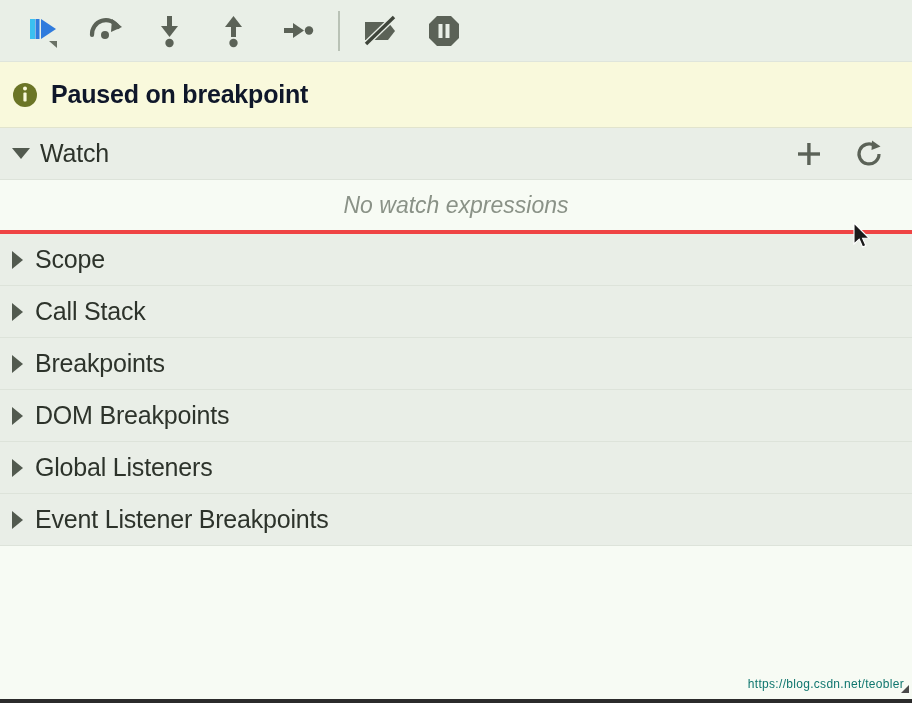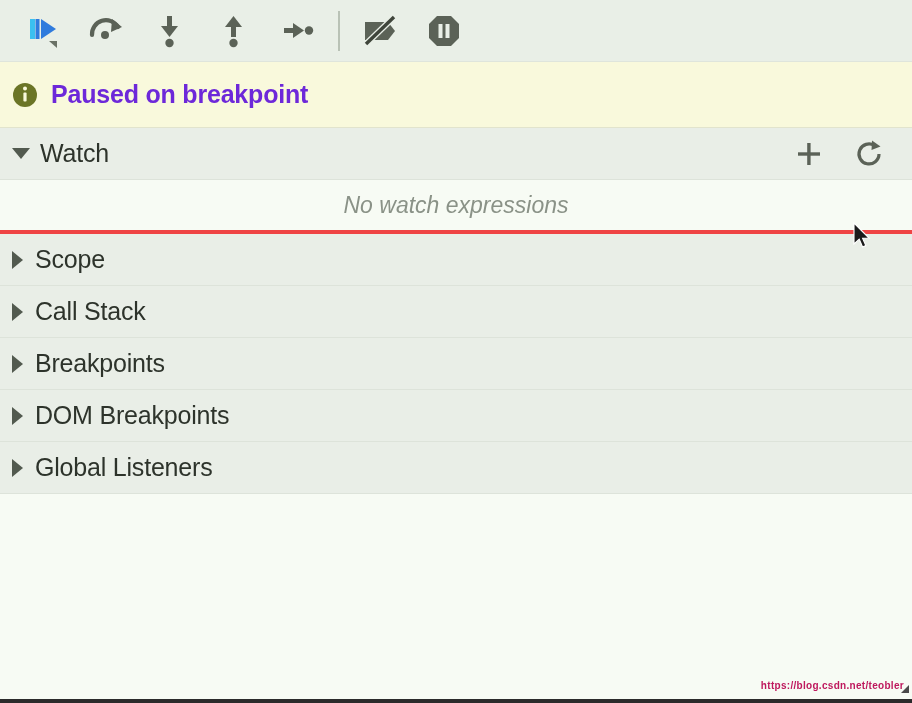--- a/index.html
+++ b/index.html
@@ -56,21 +56,21 @@
     display: flex;
     align-items: center;
     padding-left: 12px;
     gap: 13px;
     border-bottom: 1px solid #e2e4cd;
   }
   .banner-icon { flex: 0 0 auto; display: block; }
   .banner-text {
     font-size: 25px;
     font-weight: bold;
-    color: #6d28d9;
+    color: #0f172a;
     letter-spacing: -0.2px;
   }
 
   
   .watch-header {
     height: 52px;
     background: #e9eee7;
     display: flex;
     align-items: center;
     padding-left: 12px;
@@ -148,25 +148,24 @@
     left: 852px;
     top: 222px;
     pointer-events: none;
   }
 
   
   .watermark {
     position: absolute;
     right: 8px;
     bottom: 8px;
-    font-size: 10px;
-    color: #be185d;
+    font-size: 12px;
+    color: #0f766e;
     letter-spacing: 0.3px;
     user-select: none;
-    font-weight: bold;
   }
 
   
   .grip {
     position: absolute;
     right: 2px;
     bottom: 5px;
     width: 12px;
     height: 10px;
   }
@@ -298,20 +297,24 @@
     <div class="sec-row">
       <span class="tri-right"></span>
       <span class="section-title">DOM Breakpoints</span>
     </div>
 
     <div class="sec-row">
       <span class="tri-right"></span>
       <span class="section-title">Global Listeners</span>
     </div>
 
+    <div class="sec-row">
+      <span class="tri-right"></span>
+      <span class="section-title">Event Listener Breakpoints</span>
+    </div>
 
     <div class="filler"></div>
   </div>
 
   <svg class="cursor" width="22" height="30" viewBox="0 0 22 30">
     <path d="M2 1 L2 22 L7.2 17.2 L10.6 25 L13.8 23.6 L10.6 16.3 L17.2 16.3 Z" fill="#1b1b1b" stroke="#ffffff" stroke-width="1.1"></path>
   </svg>
 
   <div class="watermark">https://blog.csdn.net/teobler</div>
 

